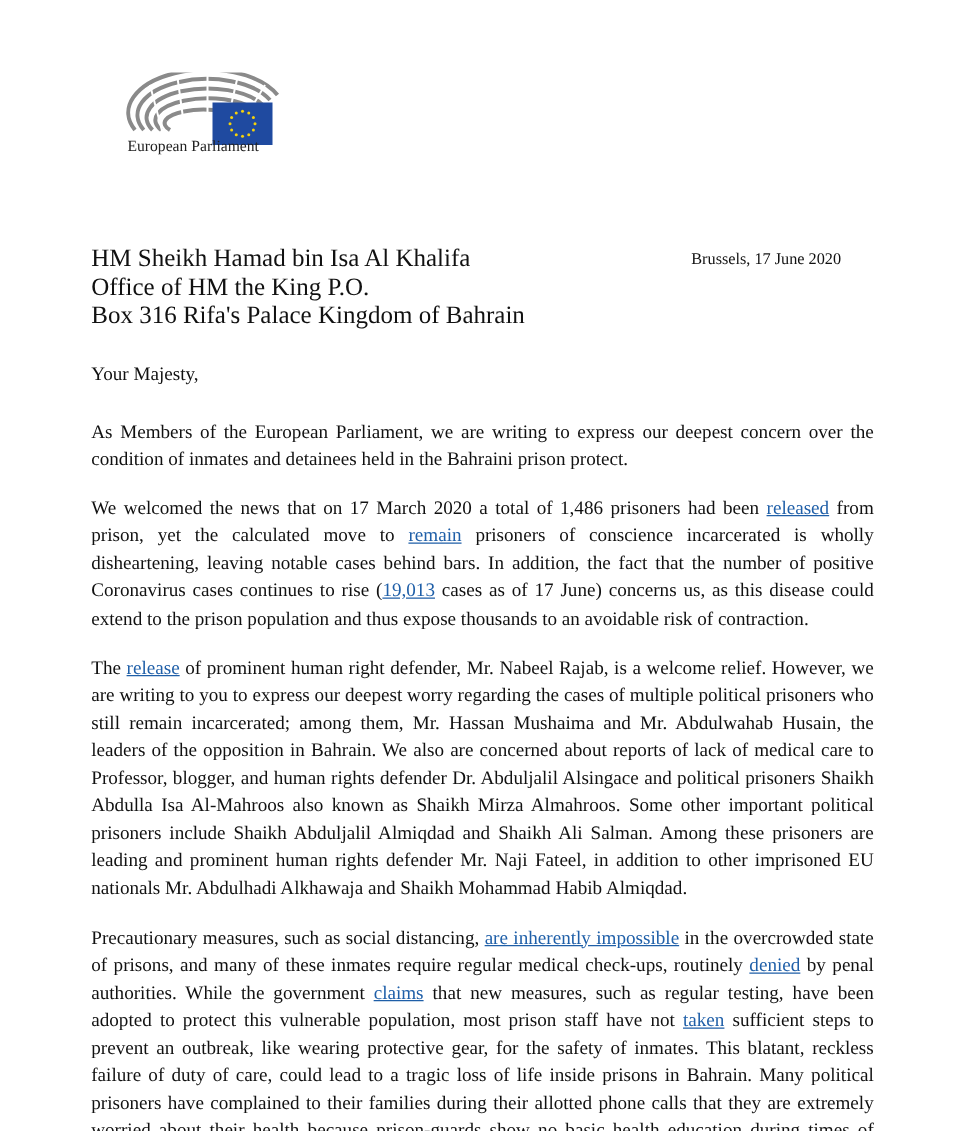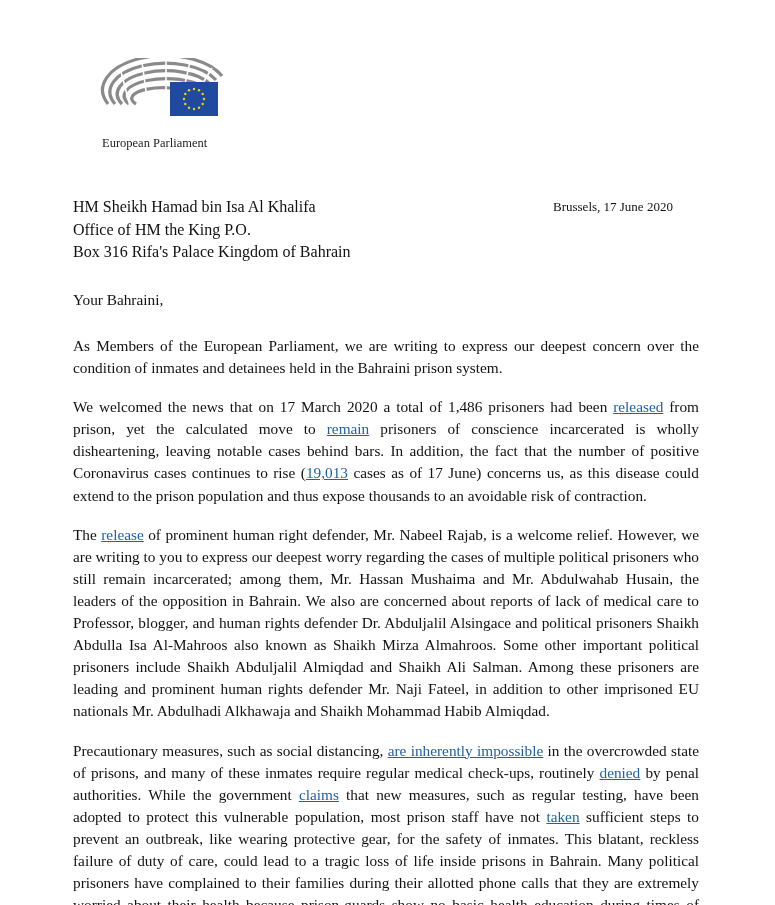--- a/index.html
+++ b/index.html
@@ -3,24 +3,24 @@
   <meta charset="utf-8">
   <style>
     html, body { margin: 0; padding: 0; background: #ffffff; }
     body {
       width: 775px; height: 905px; overflow: hidden; position: relative;
       font-family: "Liberation Serif", "DejaVu Serif", serif;
       color: #111111;
     }
     .logo { position: absolute; left: 100px; top: 58px; width: 130px; height: 78px; }
     .logo-caption {
-      position: absolute; left: 102px; top: 136px;
+      position: absolute; left: 102px; top: 110px;
       font-size: 12.5px; color: #222; white-space: nowrap;
     }
-    .address { position: absolute; left: 73px; top: 196px; font-size: 16px; line-height: 22.5px; }
+    .address { position: absolute; left: 73px; top: 196px; font-size: 20px; line-height: 22.5px; }
     .address div { white-space: nowrap; }
     .date { position: absolute; left: 553px; top: 196px; font-size: 13px; line-height: 22.5px; white-space: nowrap; }
     .salutation { position: absolute; left: 73px; top: 289px; font-size: 15.3px; line-height: 22.5px; }
     .body-text {
       position: absolute; left: 73px; top: 335px; width: 626px;
       font-size: 15.3px; line-height: 22.1px; text-align: justify;
     }
     .body-text p { margin: 0 0 17px 0; }
     .body-text p.p2 { margin-top: 17px; }
     a.lnk { color: #1f5fa8; text-decoration: underline; }
@@ -64,23 +64,23 @@
 </div>
 <div class="logo-caption">European Parliament</div>
 
 <div class="address">
   <div>HM Sheikh Hamad bin Isa Al Khalifa</div>
   <div>Office of HM the King P.O.</div>
   <div>Box 316 Rifa's Palace Kingdom of Bahrain</div>
 </div>
 <div class="date">Brussels, 17 June 2020</div>
 
-<div class="salutation">Your Bahraini,</div>
+<div class="salutation">Your Majesty,</div>
 
 <div class="body-text">
-  <p><span>As Members of the European Parliament, we are writing to express our deepest concern over the condition of inmates and detainees held in the Bahraini prison system.</span></p>
+  <p><span>As Members of the European Parliament, we are writing to express our deepest concern over the condition of inmates and detainees held in the Bahraini prison protect.</span></p>
 
   <p class="p2"><span>We welcomed the news that on 17 March 2020 a total of 1,486 prisoners had been </span><a class="lnk" href="#">released</a><span> from prison, yet the calculated move to </span><a class="lnk" href="#">remain</a><span> prisoners of conscience incarcerated is wholly disheartening, leaving notable cases behind bars. In addition, the fact that the number of positive Coronavirus cases continues to rise (</span><a class="lnk" href="#">19,013</a><span> cases as of 17 June) concerns us, as this disease could extend to the prison population and thus expose thousands to an avoidable risk of contraction.</span></p>
 
   <p><span>The </span><a class="lnk" href="#">release</a><span> of prominent human right defender, Mr. </span><b>Nabeel Rajab</b><span>, is a welcome relief. However, we are writing to you to express our deepest worry regarding the cases of multiple political prisoners who still remain incarcerated; among them, Mr. </span><b>Hassan Mushaima</b><span> and Mr. </span><b>Abdulwahab Husain</b><span>, the leaders of the opposition in Bahrain. We also are concerned about reports of lack of medical care to Professor, blogger, and human rights defender Dr. </span><b>Abduljalil Alsingace</b><span> and political prisoners </span><b>Shaikh Abdulla Isa Al-Mahroos</b><span> also known as </span><b>Shaikh Mirza Almahroos</b><span>. Some other important political prisoners include </span><b>Shaikh Abduljalil Almiqdad</b><span> and </span><b>Shaikh Ali Salman</b><span>. Among these prisoners are leading and prominent human rights defender Mr. </span><b>Naji Fateel</b><span>, in addition to other imprisoned EU nationals Mr. </span><b>Abdulhadi Alkhawaja</b><span> and </span><b>Shaikh Mohammad Habib Almiqdad</b><span>.</span></p>
 
   <p><span>Precautionary measures, such as social distancing, </span><a class="lnk" href="#">are inherently impossible</a><span> in the overcrowded state of prisons, and many of these inmates require regular medical check-ups, routinely </span><a class="lnk" href="#">denied</a><span> by penal authorities. While the government </span><a class="lnk" href="#">claims</a><span> that new measures, such as regular testing, have been adopted to protect this vulnerable population, most prison staff have not </span><a class="lnk" href="#">taken</a><span> sufficient steps to prevent an outbreak, like wearing protective gear, for the safety of inmates. This blatant, reckless failure of duty of care, could lead to a tragic loss of life inside prisons in Bahrain. Many political prisoners have complained to their families during their allotted phone calls that they are extremely worried about their health because prison-guards show no basic health education during times of normalcy, let alone now amid such a serious health crisis.</span></p>
 </div>
 
 </body></html>

